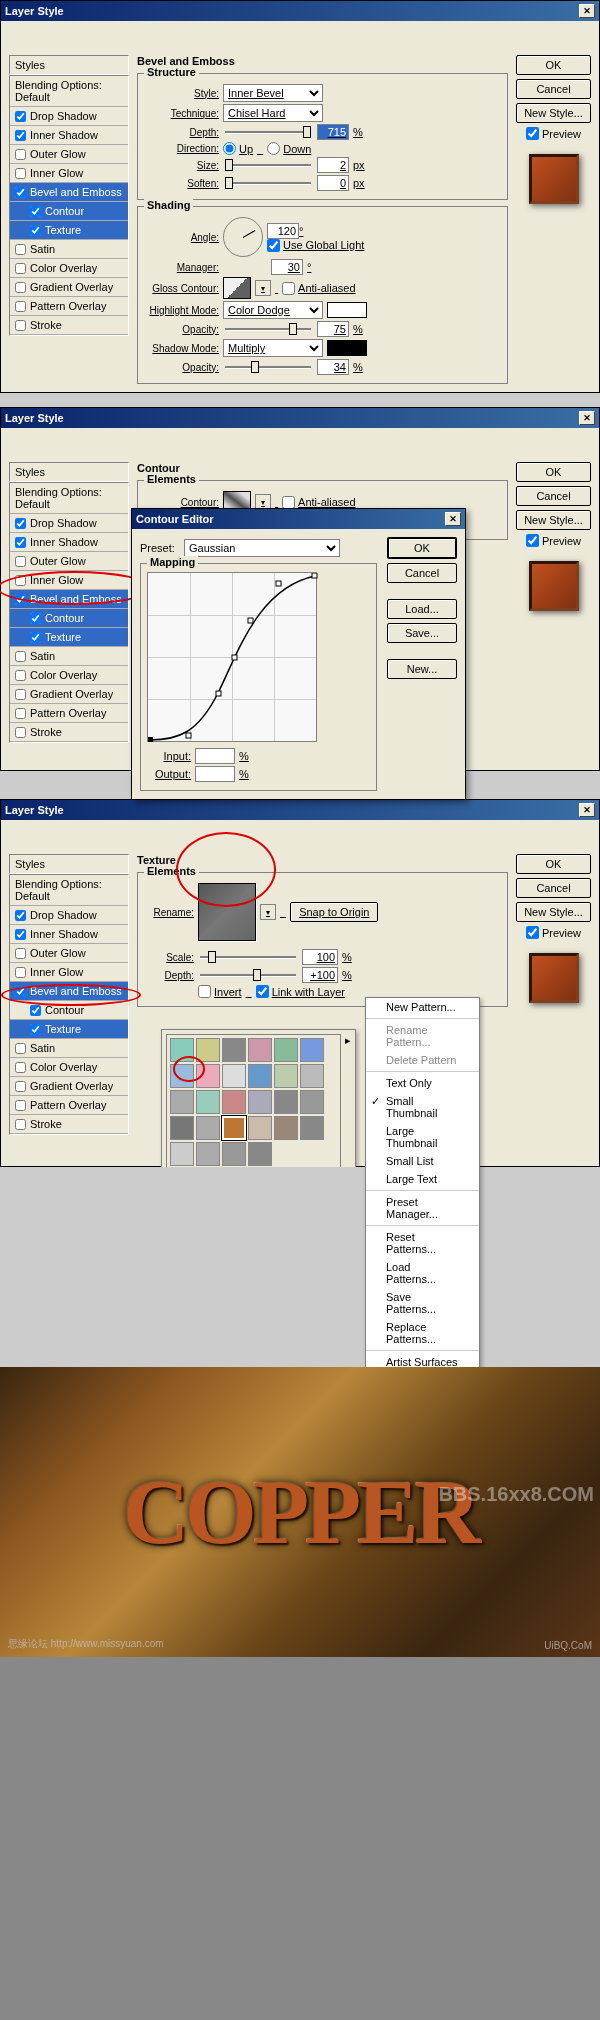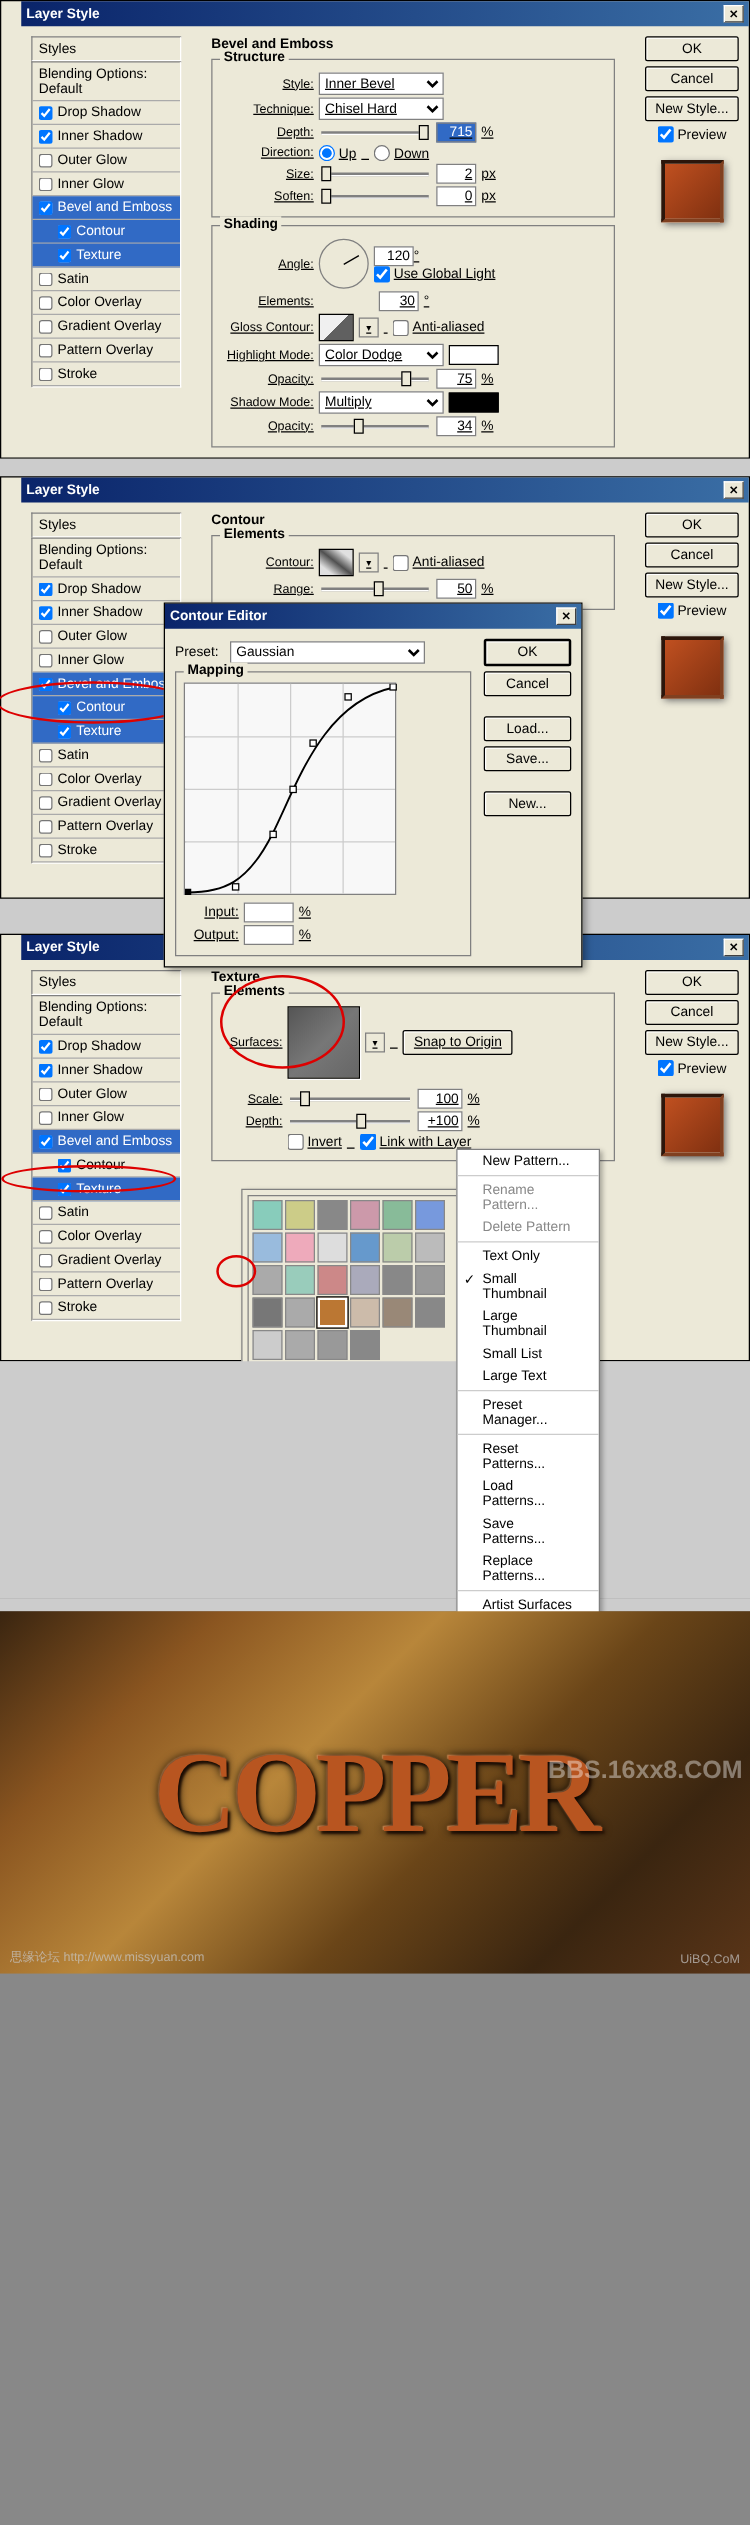--- a/index.html
+++ b/index.html
@@ -1,20 +1,20 @@
 <!DOCTYPE html>
 <html><head>
 <meta charset="utf-8">
 <style>
 * { box-sizing: border-box; margin: 0; padding: 0; }
 body { font-family: Tahoma, Arial, sans-serif; font-size: 11px; background: #888; color: #000; width: 600px; }
-.dialog { background: #ece9d8; border: 1px solid #000; margin: 0; padding-left: 16px; }
+.dialog { background: #ece9d8; border: 1px solid #000; margin: 0; }
 .titlebar { background: linear-gradient(to right, #0a246a, #3a6ea5); color: #fff; padding: 3px 4px; display: flex; justify-content: space-between; align-items: center; font-weight: bold; }
 .close-x { background: #ece9d8; color: #000; width: 16px; height: 14px; display: flex; align-items: center; justify-content: center; border: 1px solid #fff; border-right-color: #404040; border-bottom-color: #404040; cursor: pointer; font-size: 9px; }
-.dialog-body { display: flex; padding: 8px; gap: 24px; }
+.dialog-body { display: flex; padding: 8px; gap: 8px; margin-top: 26px; }
 .styles-col { width: 120px; }
 .styles-head { border: 1px solid #808080; border-right-color: #fff; border-bottom-color: #fff; padding: 3px 5px; background: #ece9d8; }
 .styles-list { border: 1px solid #808080; border-right-color: #fff; border-bottom-color: #fff; }
 .style-item { padding: 3px 5px; display: flex; align-items: center; gap: 4px; border-bottom: 1px solid #aaa; }
 .style-item.sel { background: #316ac5; color: #fff; }
 .style-item.sub { padding-left: 20px; }
 .style-item input[type=checkbox] { width: 11px; height: 11px; }
 .main-col { flex: 1; display: flex; flex-direction: column; gap: 6px; }
 .fieldset { border: 1px solid #808080; padding: 8px 6px 6px; position: relative; text-decoration: underline; }
 .fieldset-title { position: absolute; top: -8px; left: 6px; background: #ece9d8; padding: 0 3px; font-weight: bold; }
@@ -168,21 +168,21 @@
         <div class="fieldset-title">Shading</div>
         <div class="row">
             <span class="row-label">Angle:</span>
             <div class="angle-circle"></div>
             <div><input type="text" style="width: 32px;" value="120"><span>°</span><br><label class="checkbox-label">
                 <input type="checkbox" checked="" style="">
                 <span>Use Global Light</span>
               </label></div>
           </div>
         <div class="row">
-            <span class="row-label">Elements:</span>
+            <span class="row-label">Manager:</span>
             <span style="width:44px"></span>
             <input type="text" style="width: 32px;" value="30">
             <span>°</span>
           </div>
         <div class="row"><span class="row-label">Gloss Contour:</span><span class="contour-chip"></span><span class="drop-arrow">▾</span>&nbsp;<label class="checkbox-label">
               <input type="checkbox" style="">
               <span>Anti-aliased</span>
             </label></div>
         <div class="row">
             <span class="row-label">Highlight Mode:</span>
@@ -437,21 +437,21 @@
           <div class="style-item">
             <input type="checkbox" style="">
             <span>Stroke</span>
           </div>
         </div>
     </div>
     <div class="main-col" style="position:relative">
       <div style="font-weight:bold">Texture</div>
       <div class="fieldset">
         <div class="fieldset-title">Elements</div>
-        <div class="row"><span class="row-label" style="width:50px">Surfaces:</span><div class="pattern-swatch"></div><span class="drop-arrow">▾</span>&nbsp;&nbsp;<div class="btn" style="width:auto;padding:3px 8px">Snap to Origin</div></div>
+        <div class="row"><span class="row-label" style="width:50px">Rename:</span><div class="pattern-swatch"></div><span class="drop-arrow">▾</span>&nbsp;&nbsp;<div class="btn" style="width:auto;padding:3px 8px">Snap to Origin</div></div>
         <div class="row" style="margin-top:8px">
             <span class="row-label" style="width:50px">Scale:</span>
             <div class="slider" style="width:100px">
               <div class="slider-thumb" style="left:10px"></div>
             </div>
             <input type="text" style="width: 36px;" value="100">
             <span>%</span>
           </div>
         <div class="row">
             <span class="row-label" style="width:50px">Depth:</span>

